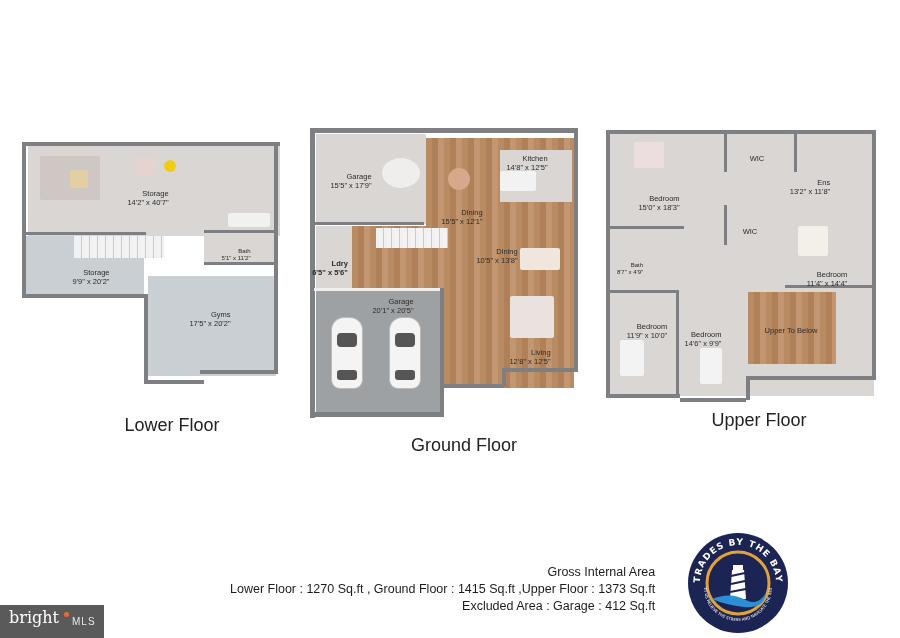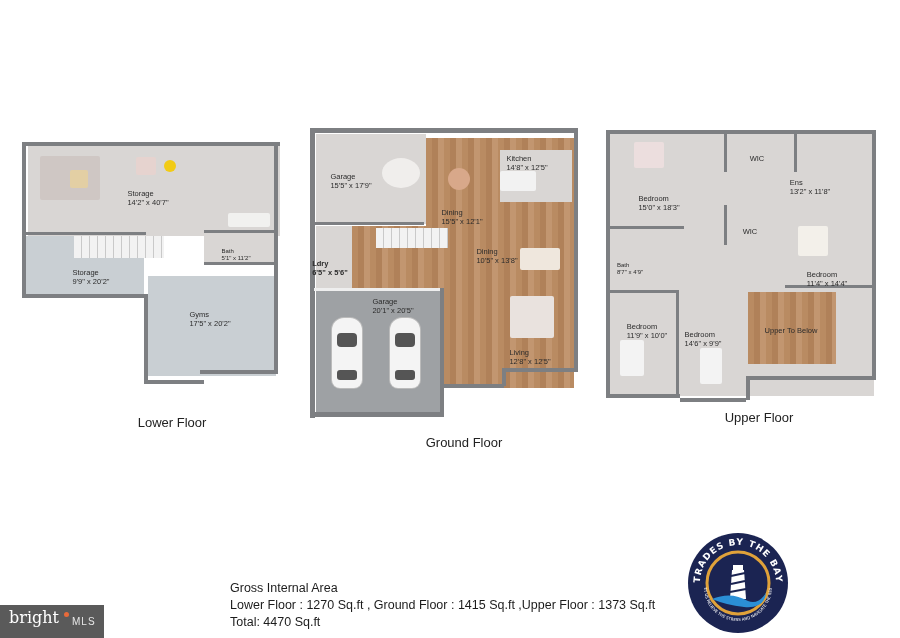--- a/index.html
+++ b/index.html
@@ -1,30 +1,30 @@
 <!DOCTYPE html>
 <html><head>
 <meta charset="utf-8">
 <style>
   html, body { margin:0; padding:0; }
   body { width:900px; height:638px; background:#ffffff; position:relative; overflow:hidden; font-family:"Liberation Sans", sans-serif; color:#222; }
   .wall { position:absolute; background:#7d7f82; }
   .floor-grey { position:absolute; background:#d9d6d4; }
   .floor-cool { position:absolute; background:#c9cfd3; }
   .wood { position:absolute; background: repeating-linear-gradient(90deg, #b98b62 0 6px, #b08159 6px 12px, #c29670 12px 18px); }
-  .room-label { position:absolute; text-align:left; font-size:7.5px; line-height:9px; color:#2b2b2b; white-space:nowrap; transform:translateX(-50%); }
+  .room-label { position:absolute; text-align:right; font-size:7.5px; line-height:9px; color:#2b2b2b; white-space:nowrap; transform:translateX(-50%); }
   .room-label .nm { display:block; }
   .room-label .dim { display:block; }
-  .floor-caption { position:absolute; font-size:13px; color:#222; transform:translateX(-50%); white-space:nowrap;padding-left:30px; }
+  .floor-caption { position:absolute; font-size:18px; color:#222; transform:translateX(-50%); white-space:nowrap;padding-left:30px; }
   .stairs { position:absolute; background: repeating-linear-gradient(90deg, #f2f2f2 0 7px, #c9c9c9 7px 8px); }
   .car { position:absolute; width:30px; height:70px; background:#f4f4f4; border-radius:12px 12px 8px 8px; box-shadow:0 0 0 1px #bbb; }
   .car::before { content:""; position:absolute; left:5px; right:5px; top:15px; height:14px; background:#555; border-radius:4px; }
   .car::after { content:""; position:absolute; left:5px; right:5px; bottom:8px; height:10px; background:#555; border-radius:3px; }
   .furn { position:absolute; border-radius:2px; }
-  .summary { position:absolute; left:230px; top:580px; font-size:12.5px; line-height:17px; color:#1c1c1c; }
+  .summary { position:absolute; left:230px; top:564px; font-size:12.5px; line-height:17px; color:#1c1c1c;text-align:right; }
   .summary div { white-space:nowrap; }
   .logo { position:absolute; left:686px; top:531px; width:104px; height:104px; }
   .bright { position:absolute; left:0; top:605px; width:104px; height:33px; background:#5a5a5a; color:#fff; }
 </style>
 </head>
 <body>
 
 <div>
 
   <div class="floor-grey" style="left:28px;top:144px;width:252px;height:92px;"></div>
@@ -178,21 +178,21 @@
   </div>
   <div class="room-label" style="left:791px;top:326px;">
     <span class="nm">Upper To Below</span>
   </div>
   <div class="floor-caption" style="left:744px;top:410px;text-align:center;">Upper Floor</div>
 </div>
 
 <div class="summary">
   <div>Gross Internal Area</div>
   <div>Lower Floor  : 1270 Sq.ft , Ground Floor : 1415 Sq.ft ,Upper Floor : 1373 Sq.ft</div>
-  <div>Total: 4470 Sq.ft</div>
+  <div>Excluded Area : Garage : 412 Sq.ft</div>
 </div>
 
 <div class="logo">
   <svg width="104" height="104" viewBox="0 0 104 104">
     <defs>
       <path id="topArc" d="M 14 52 A 38 38 0 0 1 90 52"></path>
       <path id="botArc" d="M 18 56 A 34 34 0 0 0 86 56"></path>
     </defs>
     <circle cx="52" cy="52" r="50" fill="#1b2452"></circle>
     <circle cx="52" cy="52" r="31" fill="#1b2452" stroke="#e0a23a" stroke-width="3"></circle>

